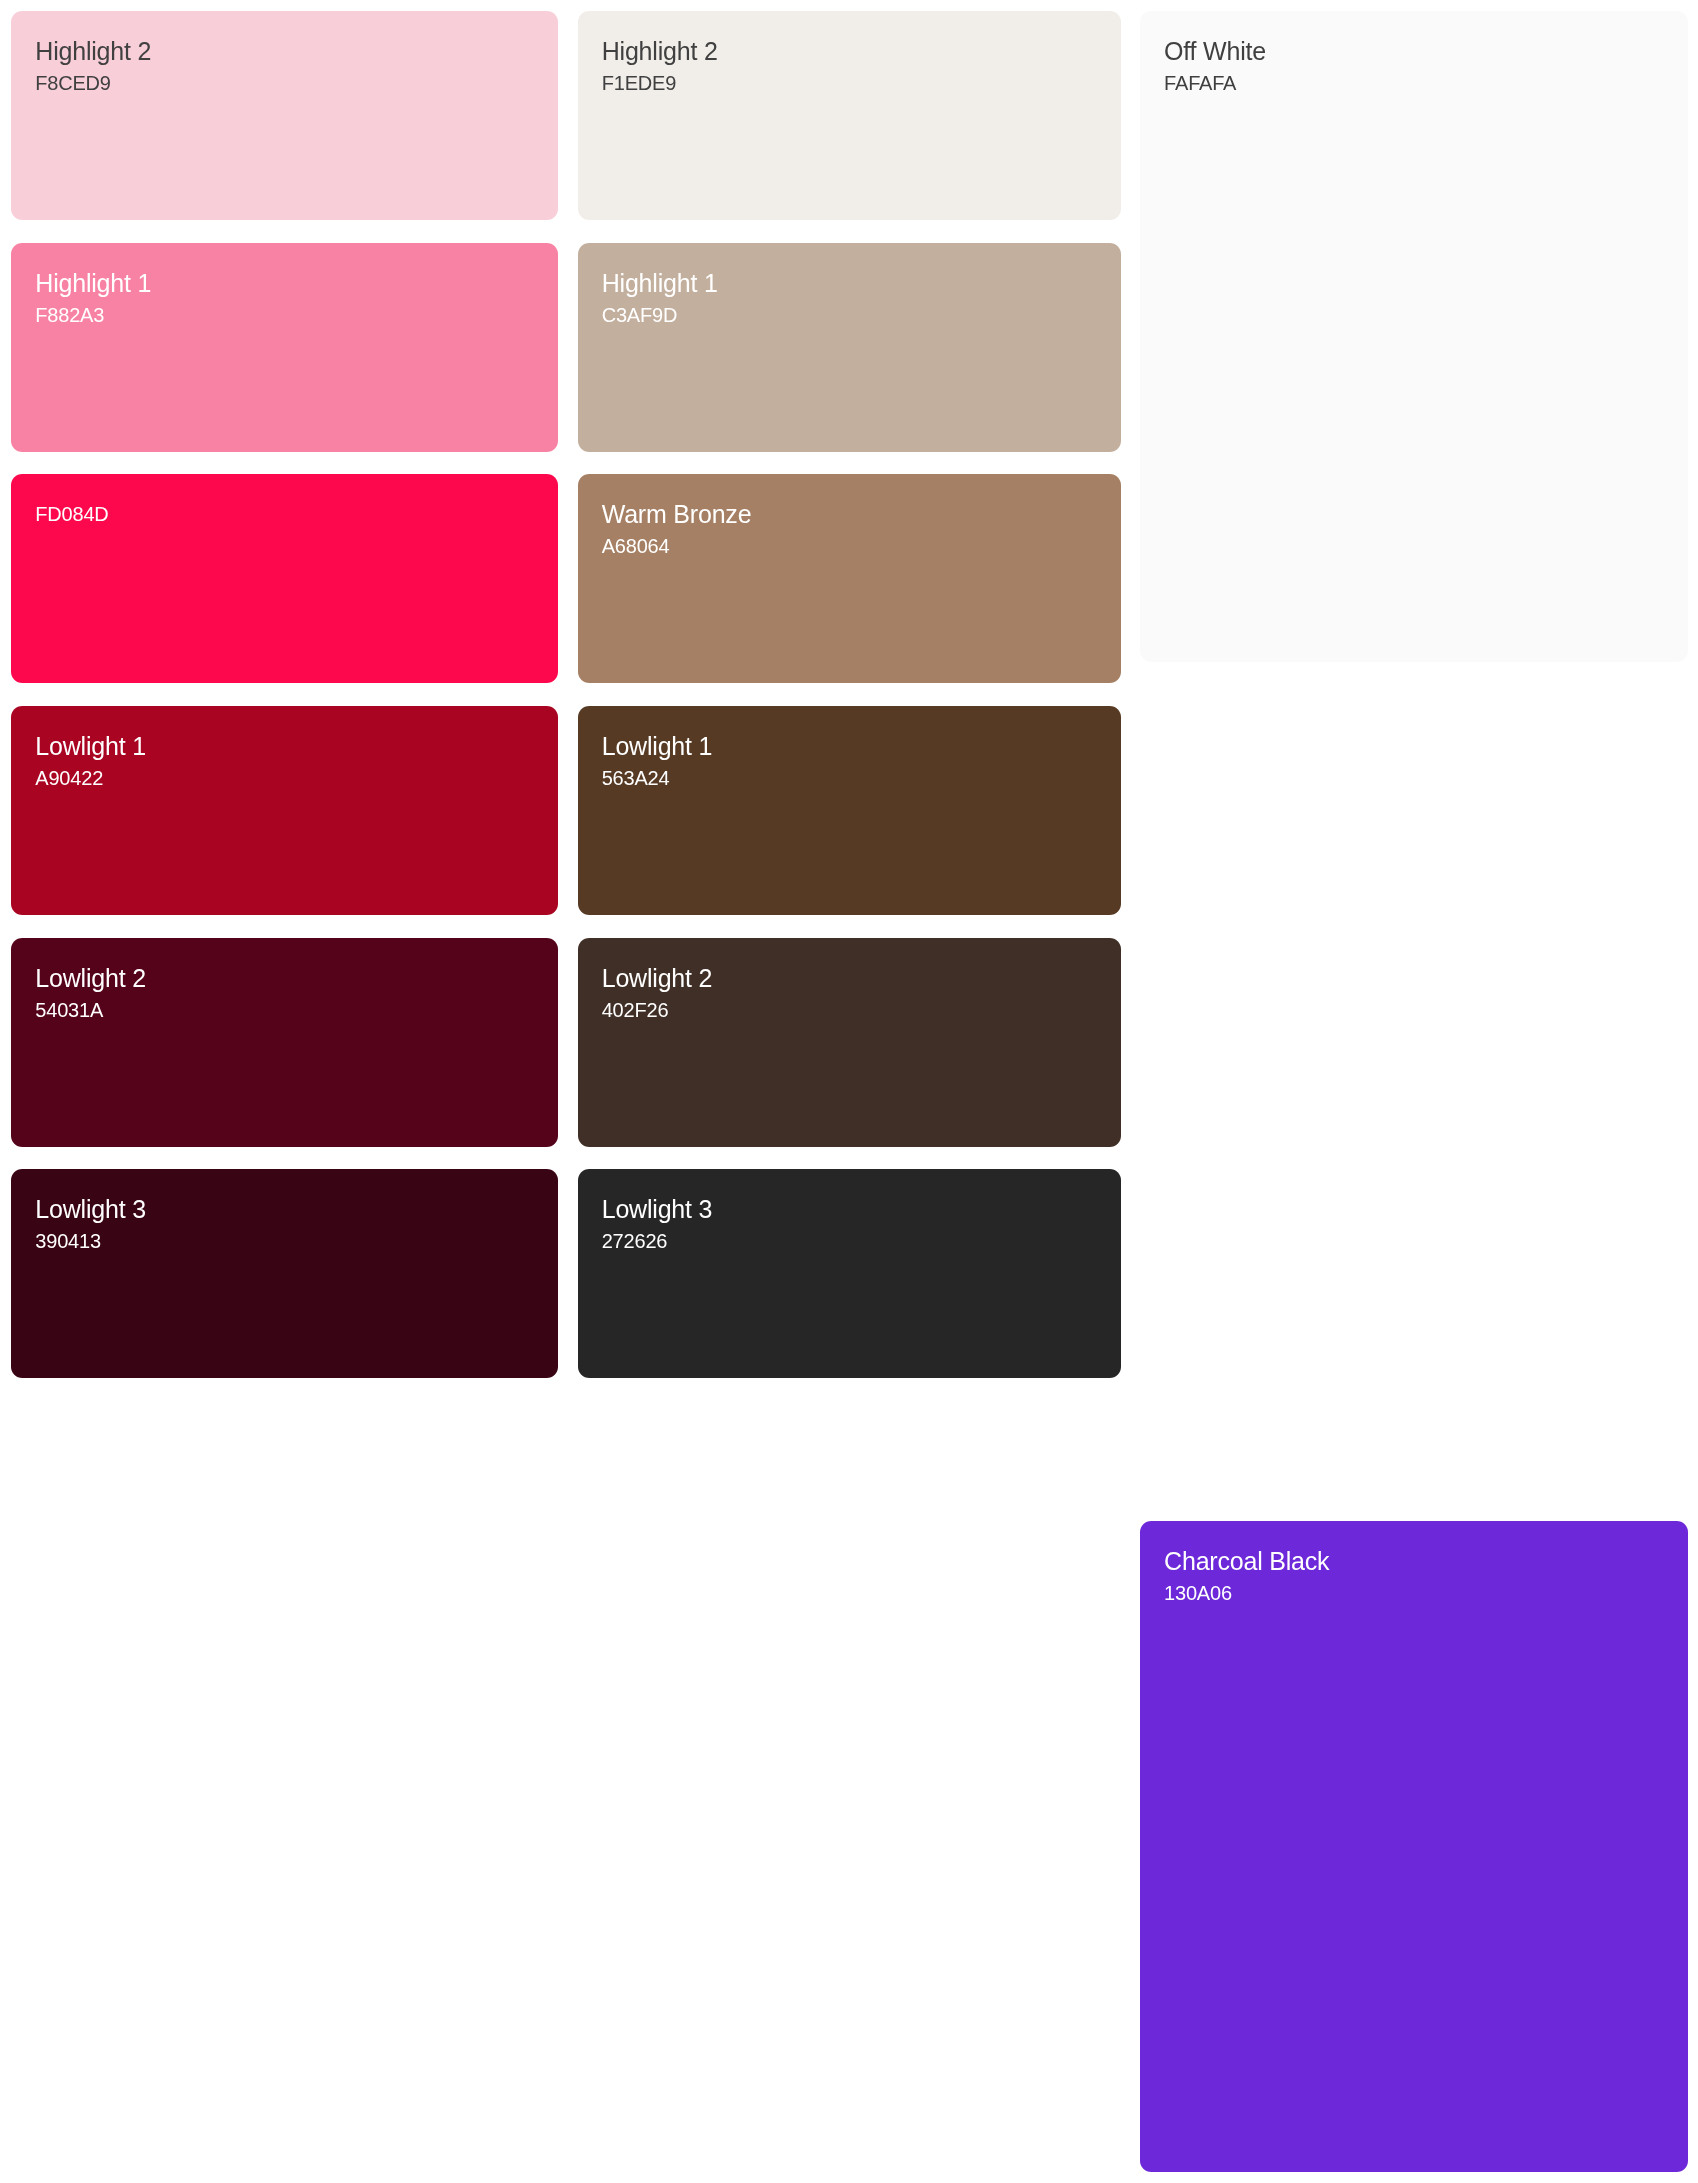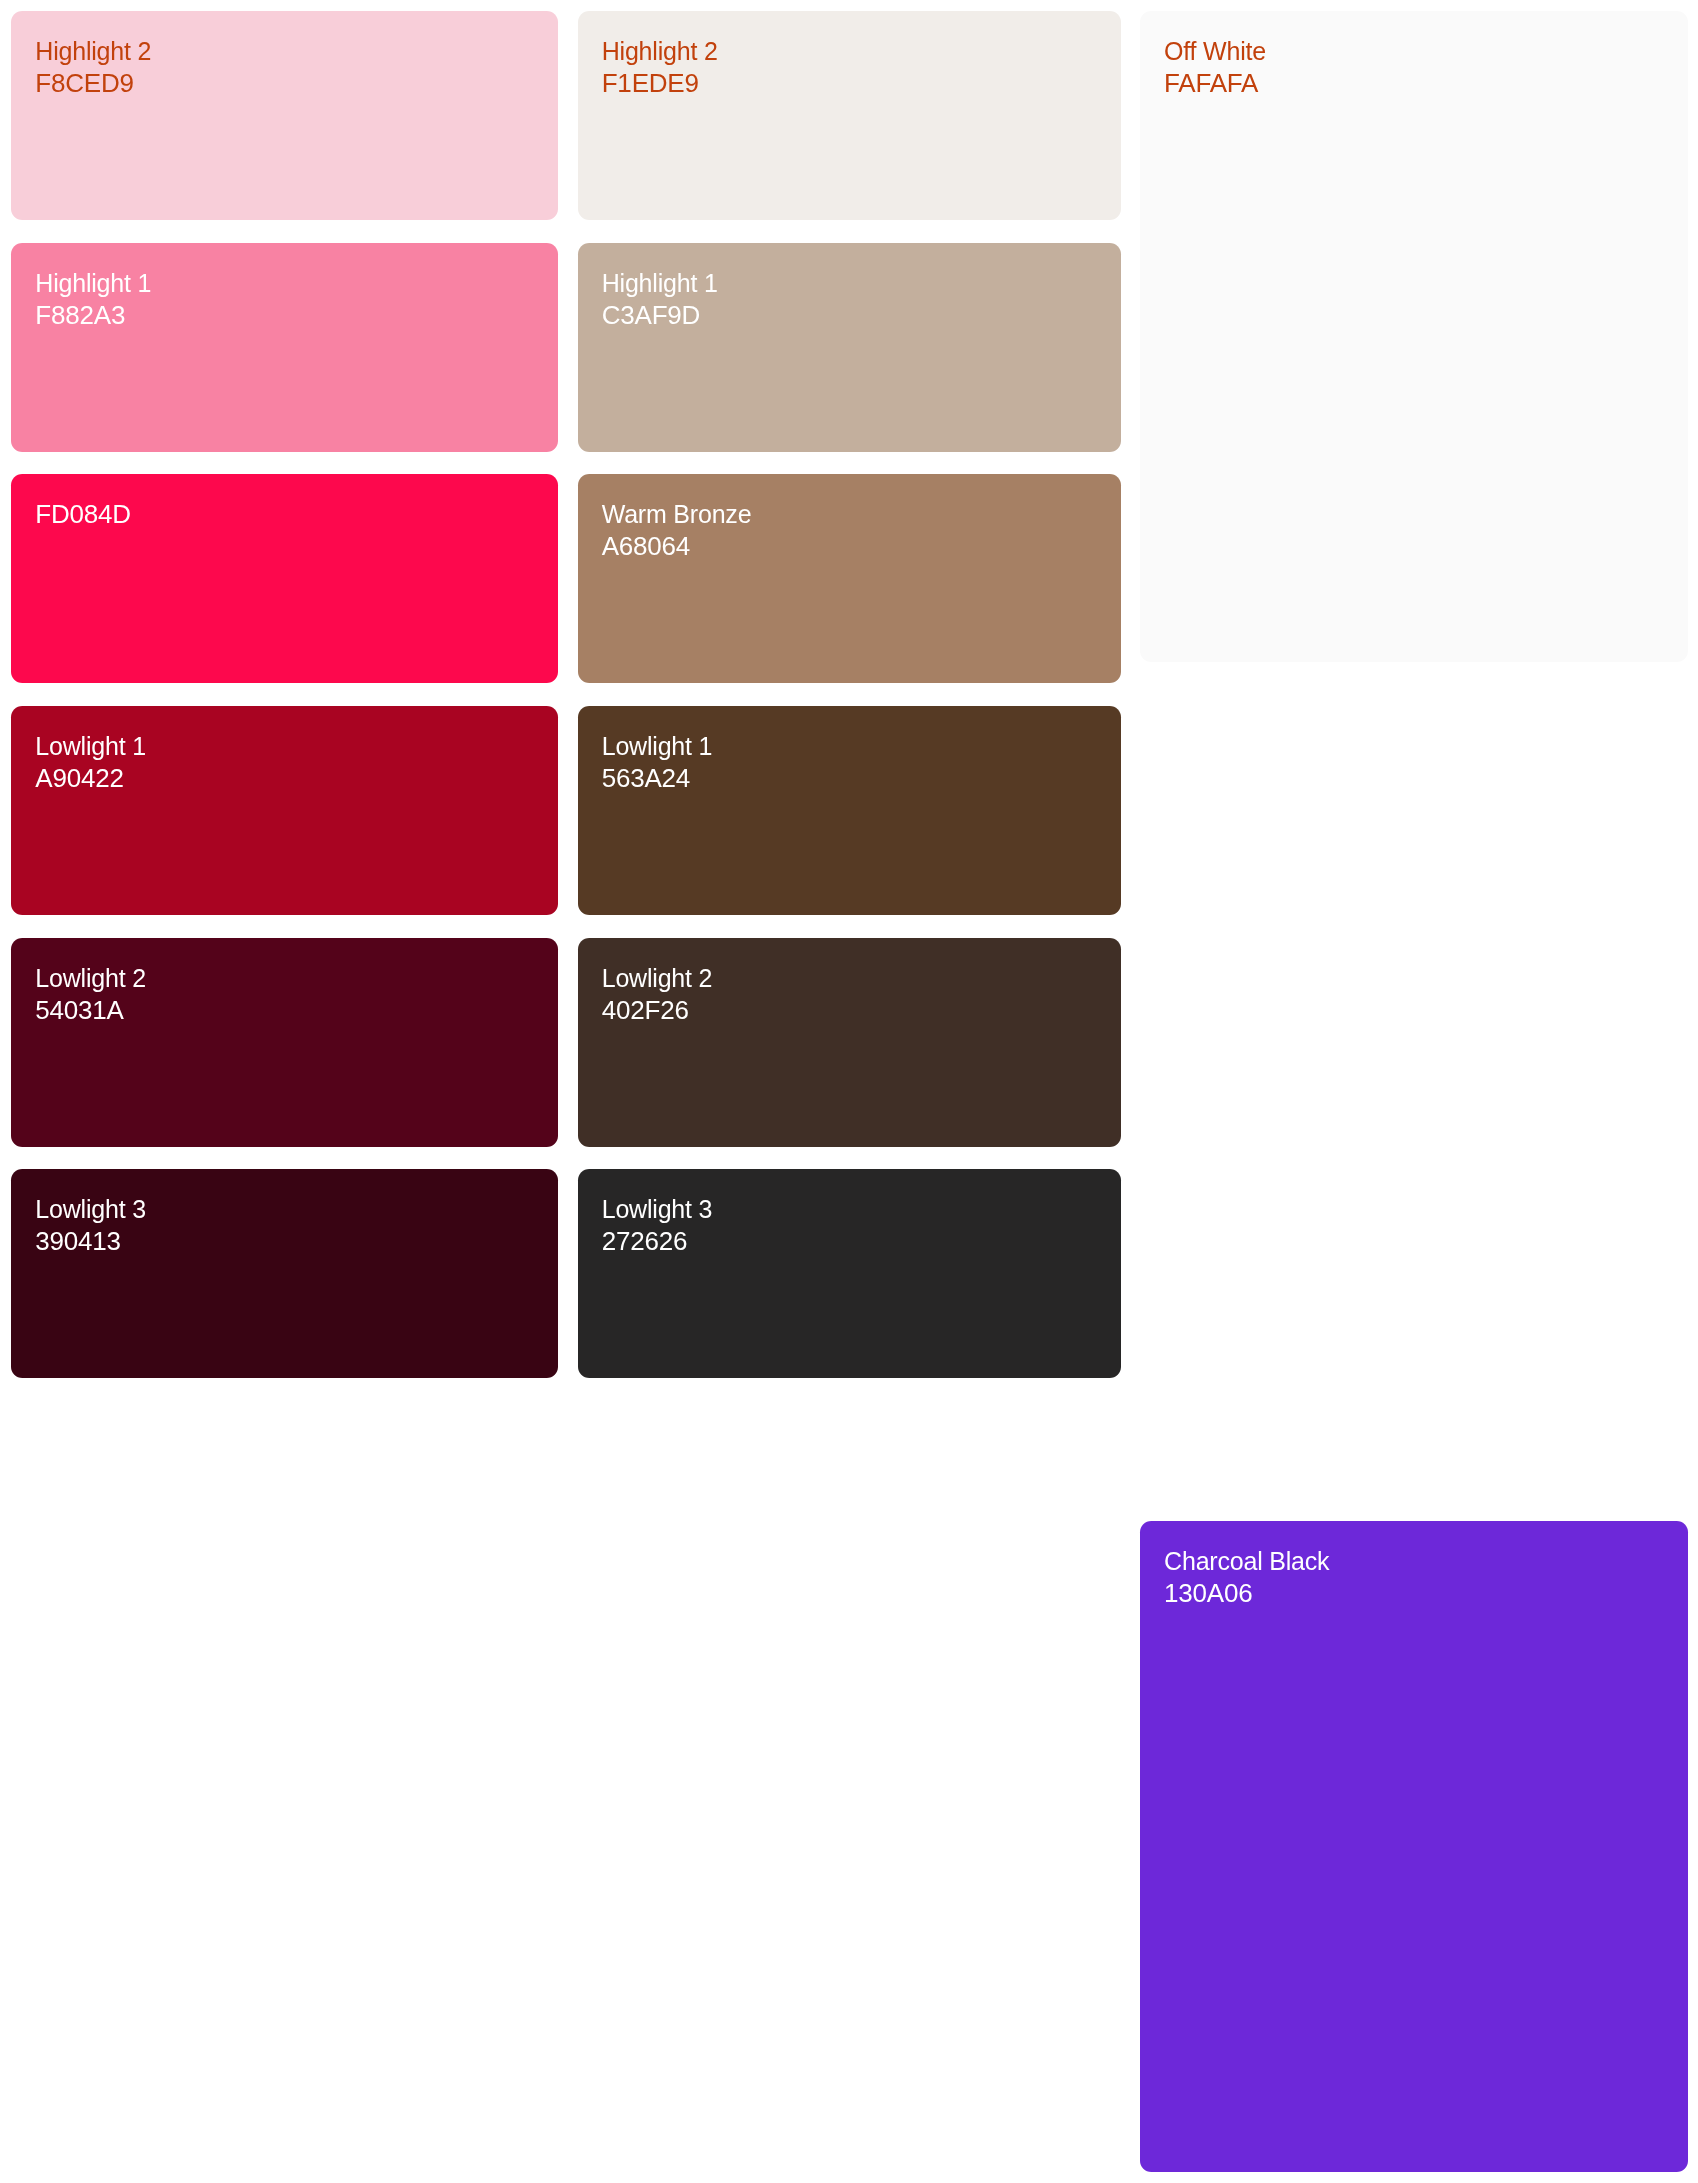--- a/index.html
+++ b/index.html
@@ -53,28 +53,28 @@
     display: block;
     font-size: 25px;
     line-height: 32px;
     letter-spacing: -0.2px;
     font-weight: 400;
     white-space: nowrap;
   }
 
   .swatch-hex {
     display: block;
-    font-size: 26px;
+    font-size: 20px;
     line-height: 32px;
     letter-spacing: -0.2px;
     font-weight: 400;
     white-space: nowrap;
   }
 
-  .text-dark  { color: #c2410c; }
+  .text-dark  { color: #404040; }
   .text-light { color: #FFFFFF; }
 </style>
 </head>
 <body>
 
 <div class="palette-board">
 
   <div class="palette-column col-pink">
 
     <div class="swatch swatch-h1" style="background:#F8CED9">

